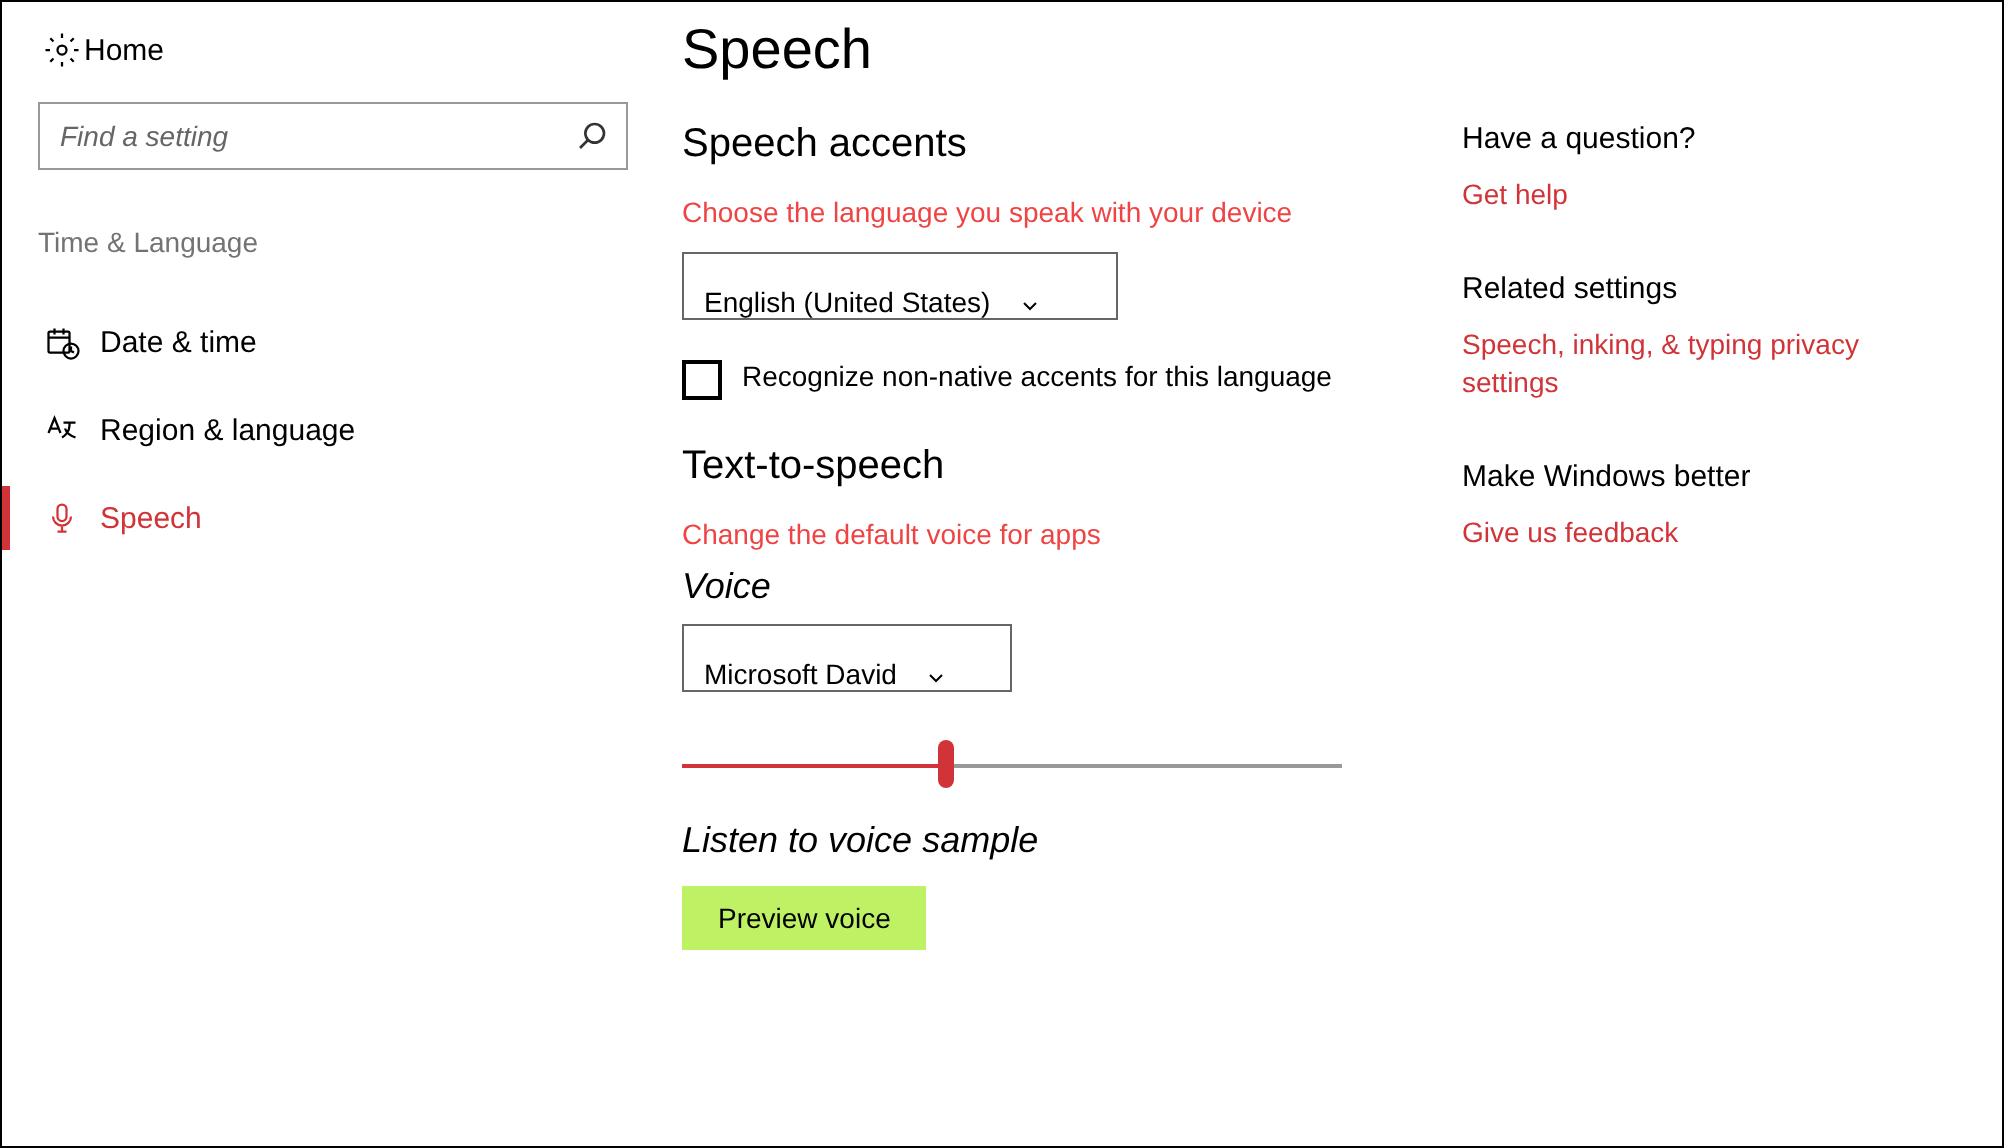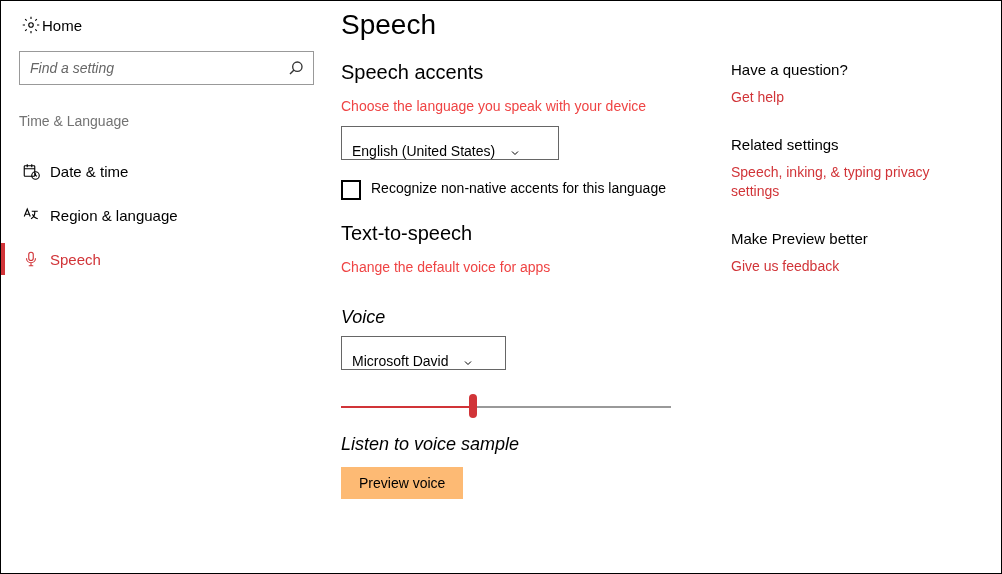--- a/index.html
+++ b/index.html
@@ -31,21 +31,21 @@
   .desc { font-size: 14px; margin-bottom: 12px; color:#ef4444;}
   .select { border: 1px solid #666; height: 34px; display: inline-flex; align-items:flex-end; padding: 0 10px; gap: 14px; font-size:14px; margin-bottom: 20px; cursor:default;}
   .chev { font-size:12px;}
   .checkbox-row { display: flex; align-items: flex-start; gap: 10px; margin-bottom: 22px; font-size:14px;}
   .checkbox { width: 20px; height: 20px; border: 2px solid #000; }
   .field-label { font-size: 18px; margin-bottom: 8px; font-style: italic;}
   .slider { position: relative; width: 330px; height: 24px; margin-bottom: 16px;}
   .slider-track { position:absolute; top:50%; left:0; right:0; height:2px; background:#999;}
   .slider-fill { position:absolute; top:50%; left:0; height:2px; background:#d13438; width: 40%;}
   .slider-thumb { position:absolute; top:50%; left:40%; width:8px; height:24px; background:#d13438; border-radius:4px; transform:translate(-50%,-50%);}
-  .button { display:inline-block; background:#fdba74; border:none; padding: 8px 18px; font-size:14px; margin-top:4px;}
+  .button { display:inline-block; background:#bef264; border:none; padding: 8px 18px; font-size:14px; margin-top:4px;}
   .aside h3 { font-weight:400; font-size:15px; margin-bottom:10px;}
   .aside a { color:#d13438; text-decoration:none; font-size:14px; display:block; margin-bottom:28px; line-height:1.4;}
   .aside .group { margin-bottom: 12px;}
   svg { display:block;}
 </style>
 </head>
 <body>
 
 <div class="window">
 
@@ -122,21 +122,21 @@
               </svg>
           </span>
         </div>
 
         <div class="checkbox-row">
           <span class="checkbox"></span>
           <span>Recognize non-native accents for this language</span>
         </div>
 
         <h2 class="section">Text-to-speech</h2>
-        <div class="desc" style="margin-bottom:32px">Change the default voice for apps</div>
+        <div class="desc" style="margin-bottom:8px">Change the default voice for apps</div>
 
         <div class="field-label">Voice</div>
         <div class="select" style="width:165px; margin-bottom:24px">
           <span>Microsoft David</span>
           <span class="chev">
             <svg width="12" height="12" viewBox="0 0 24 24" fill="none" stroke="#000" stroke-width="2">
                 <path d="M6 9l6 6 6-6"></path>
               </svg>
           </span>
         </div>
@@ -154,20 +154,20 @@
       <div class="aside">
         <div class="group">
           <h3>Have a question?</h3>
           <a>Get help</a>
         </div>
         <div class="group">
           <h3>Related settings</h3>
           <a>Speech, inking, &amp; typing privacy settings</a>
         </div>
         <div class="group">
-          <h3>Make Preview better</h3>
+          <h3>Make Windows better</h3>
           <a>Give us feedback</a>
         </div>
       </div>
     </div>
 
   </div>
 </div>
 
 </body></html>

